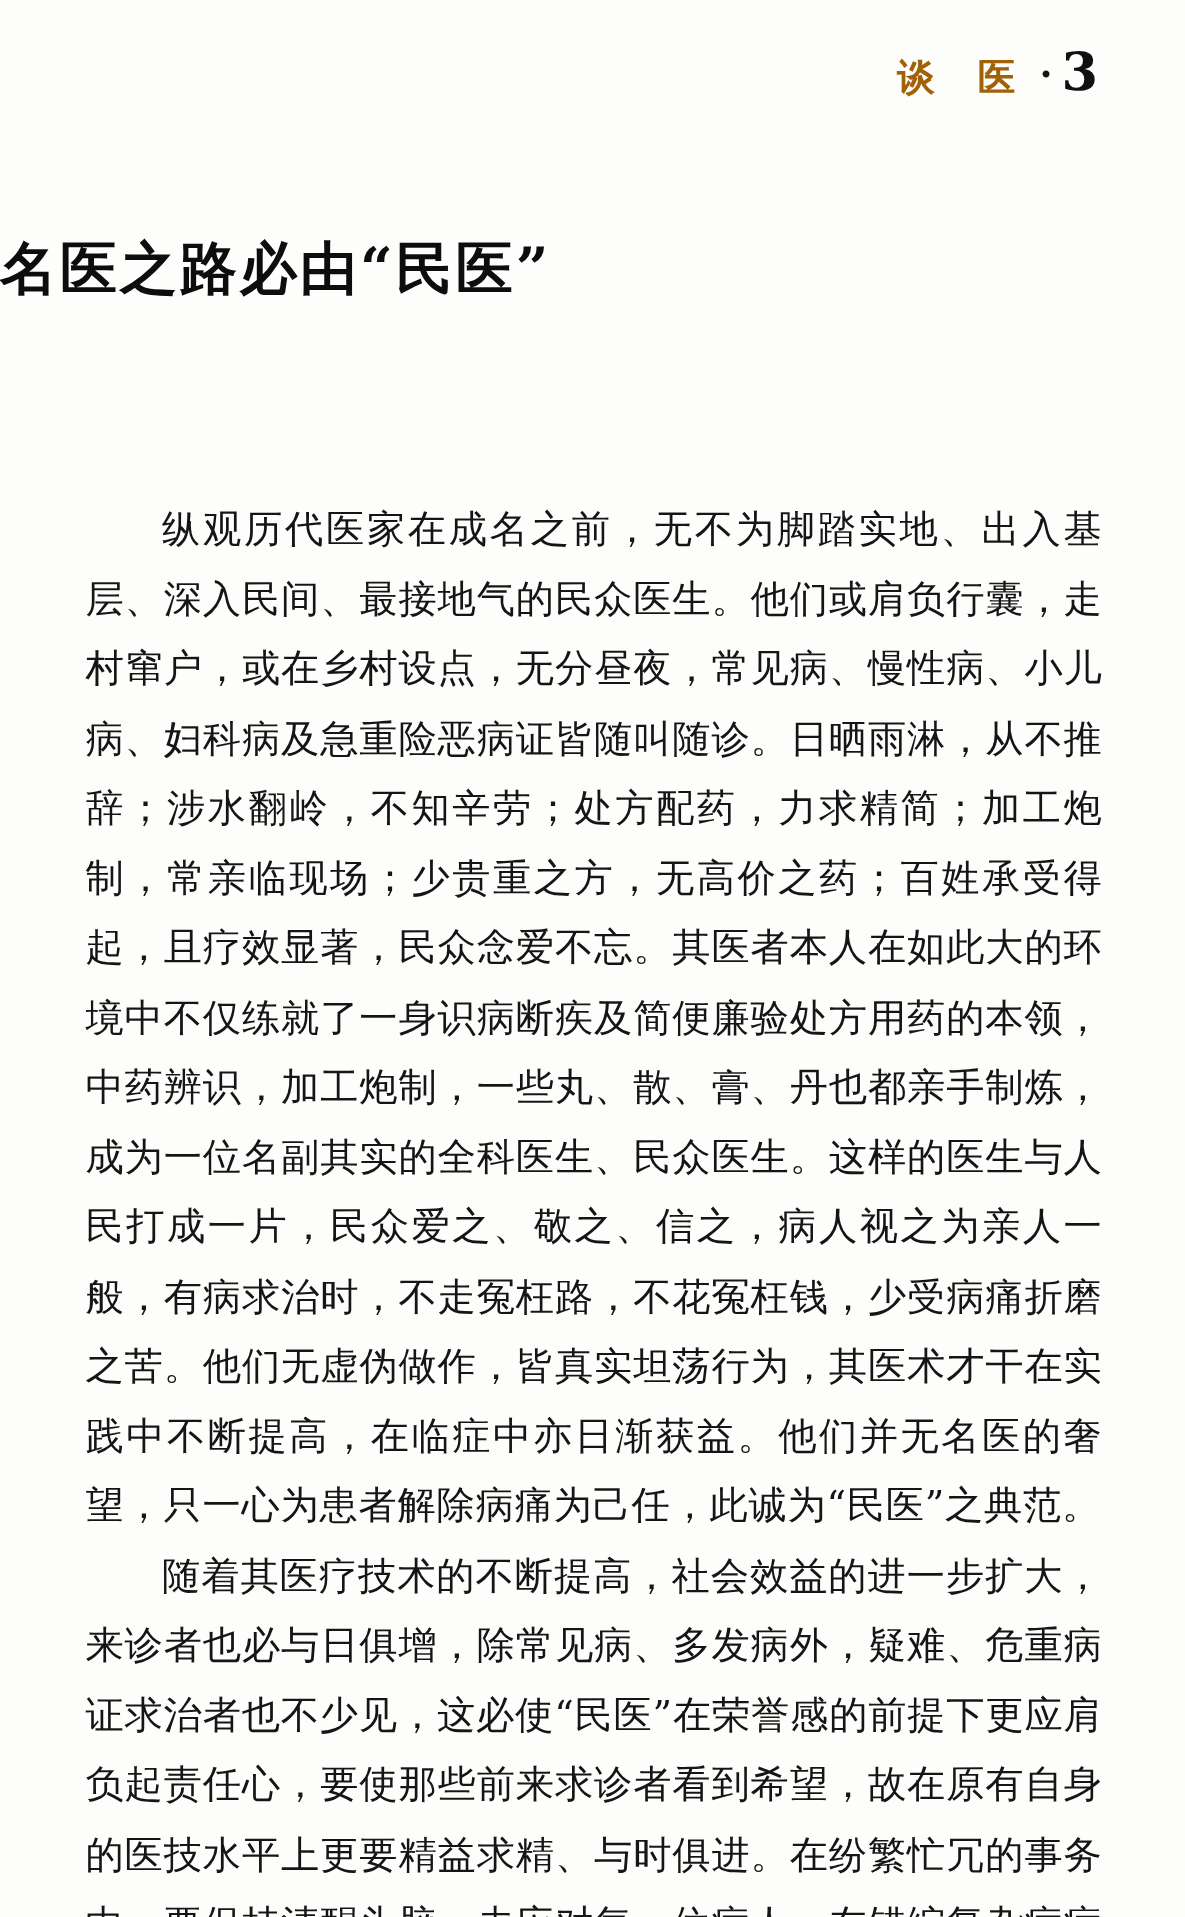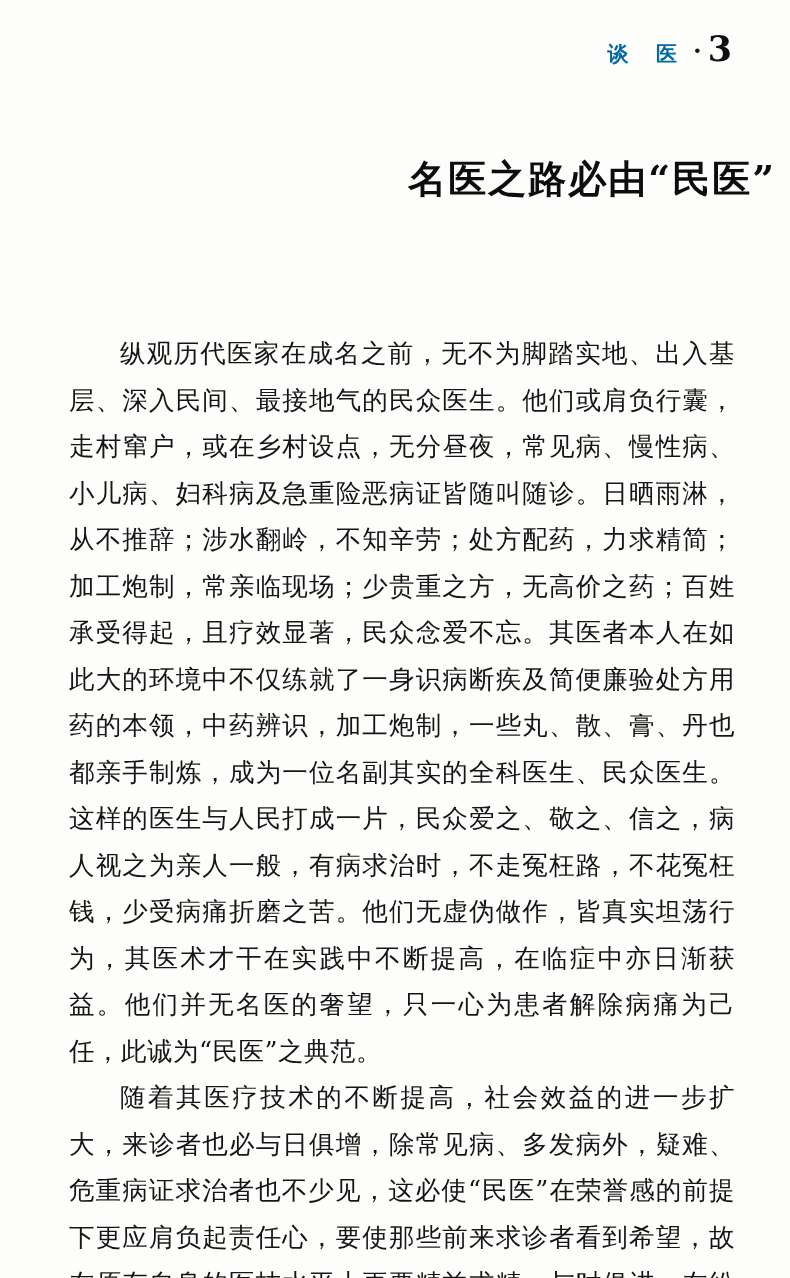--- a/index.html
+++ b/index.html
@@ -24,25 +24,25 @@
   
   .runhead {
     position: absolute;
     top: 28px;
     right: 58px;
     display: flex;
     align-items: baseline;
     gap: 6px;
   }
   .runhead-label {
-    font-size: 21px;
+    font-size: 25px;
     font-weight: 700;
     letter-spacing: 10px;
     font-family: "DejaVu Serif", "Liberation Serif", serif;
-    color: #0369a1;
+    color: #a16207;
   }
   .runhead-dot {
     font-size: 25px;
     font-weight: 700;
     color: #141414;
     position: relative;
     top: -2px;
   }
   .runhead-num {
     font-size: 35px;
@@ -50,40 +50,40 @@
     color: #101010;
     font-family: "DejaVu Serif", "Liberation Serif", serif;
   }
 
   
   .title-block {
     position: absolute;
     top: 150px;
     left: 0;
     width: 776px;
-    text-align: right;
+    text-align: left;
   }
   .title-line {
     font-size: 38px;
     font-weight: 700;
     letter-spacing: 2px;
     line-height: 1.55;
     color: #0d0d0d;
     font-family: "DejaVu Serif", "Liberation Serif", serif;
   }
 
   
   .body-block {
     position: absolute;
     top: 330px;
     left: 57px;
     width: 678px;
   }
   p.para {
-    margin: 0 0 0 12px;
+    margin: 0 0 0 0;
     text-indent: 2em;
     font-size: 25.5px;
     line-height: 46.5px;
     text-align: justify;
     text-justify: inter-ideograph;
     letter-spacing: 0.5px;
     color: #151515;
     font-family: "DejaVu Serif", "Liberation Serif", serif;
   }
   p.para + p.para {

